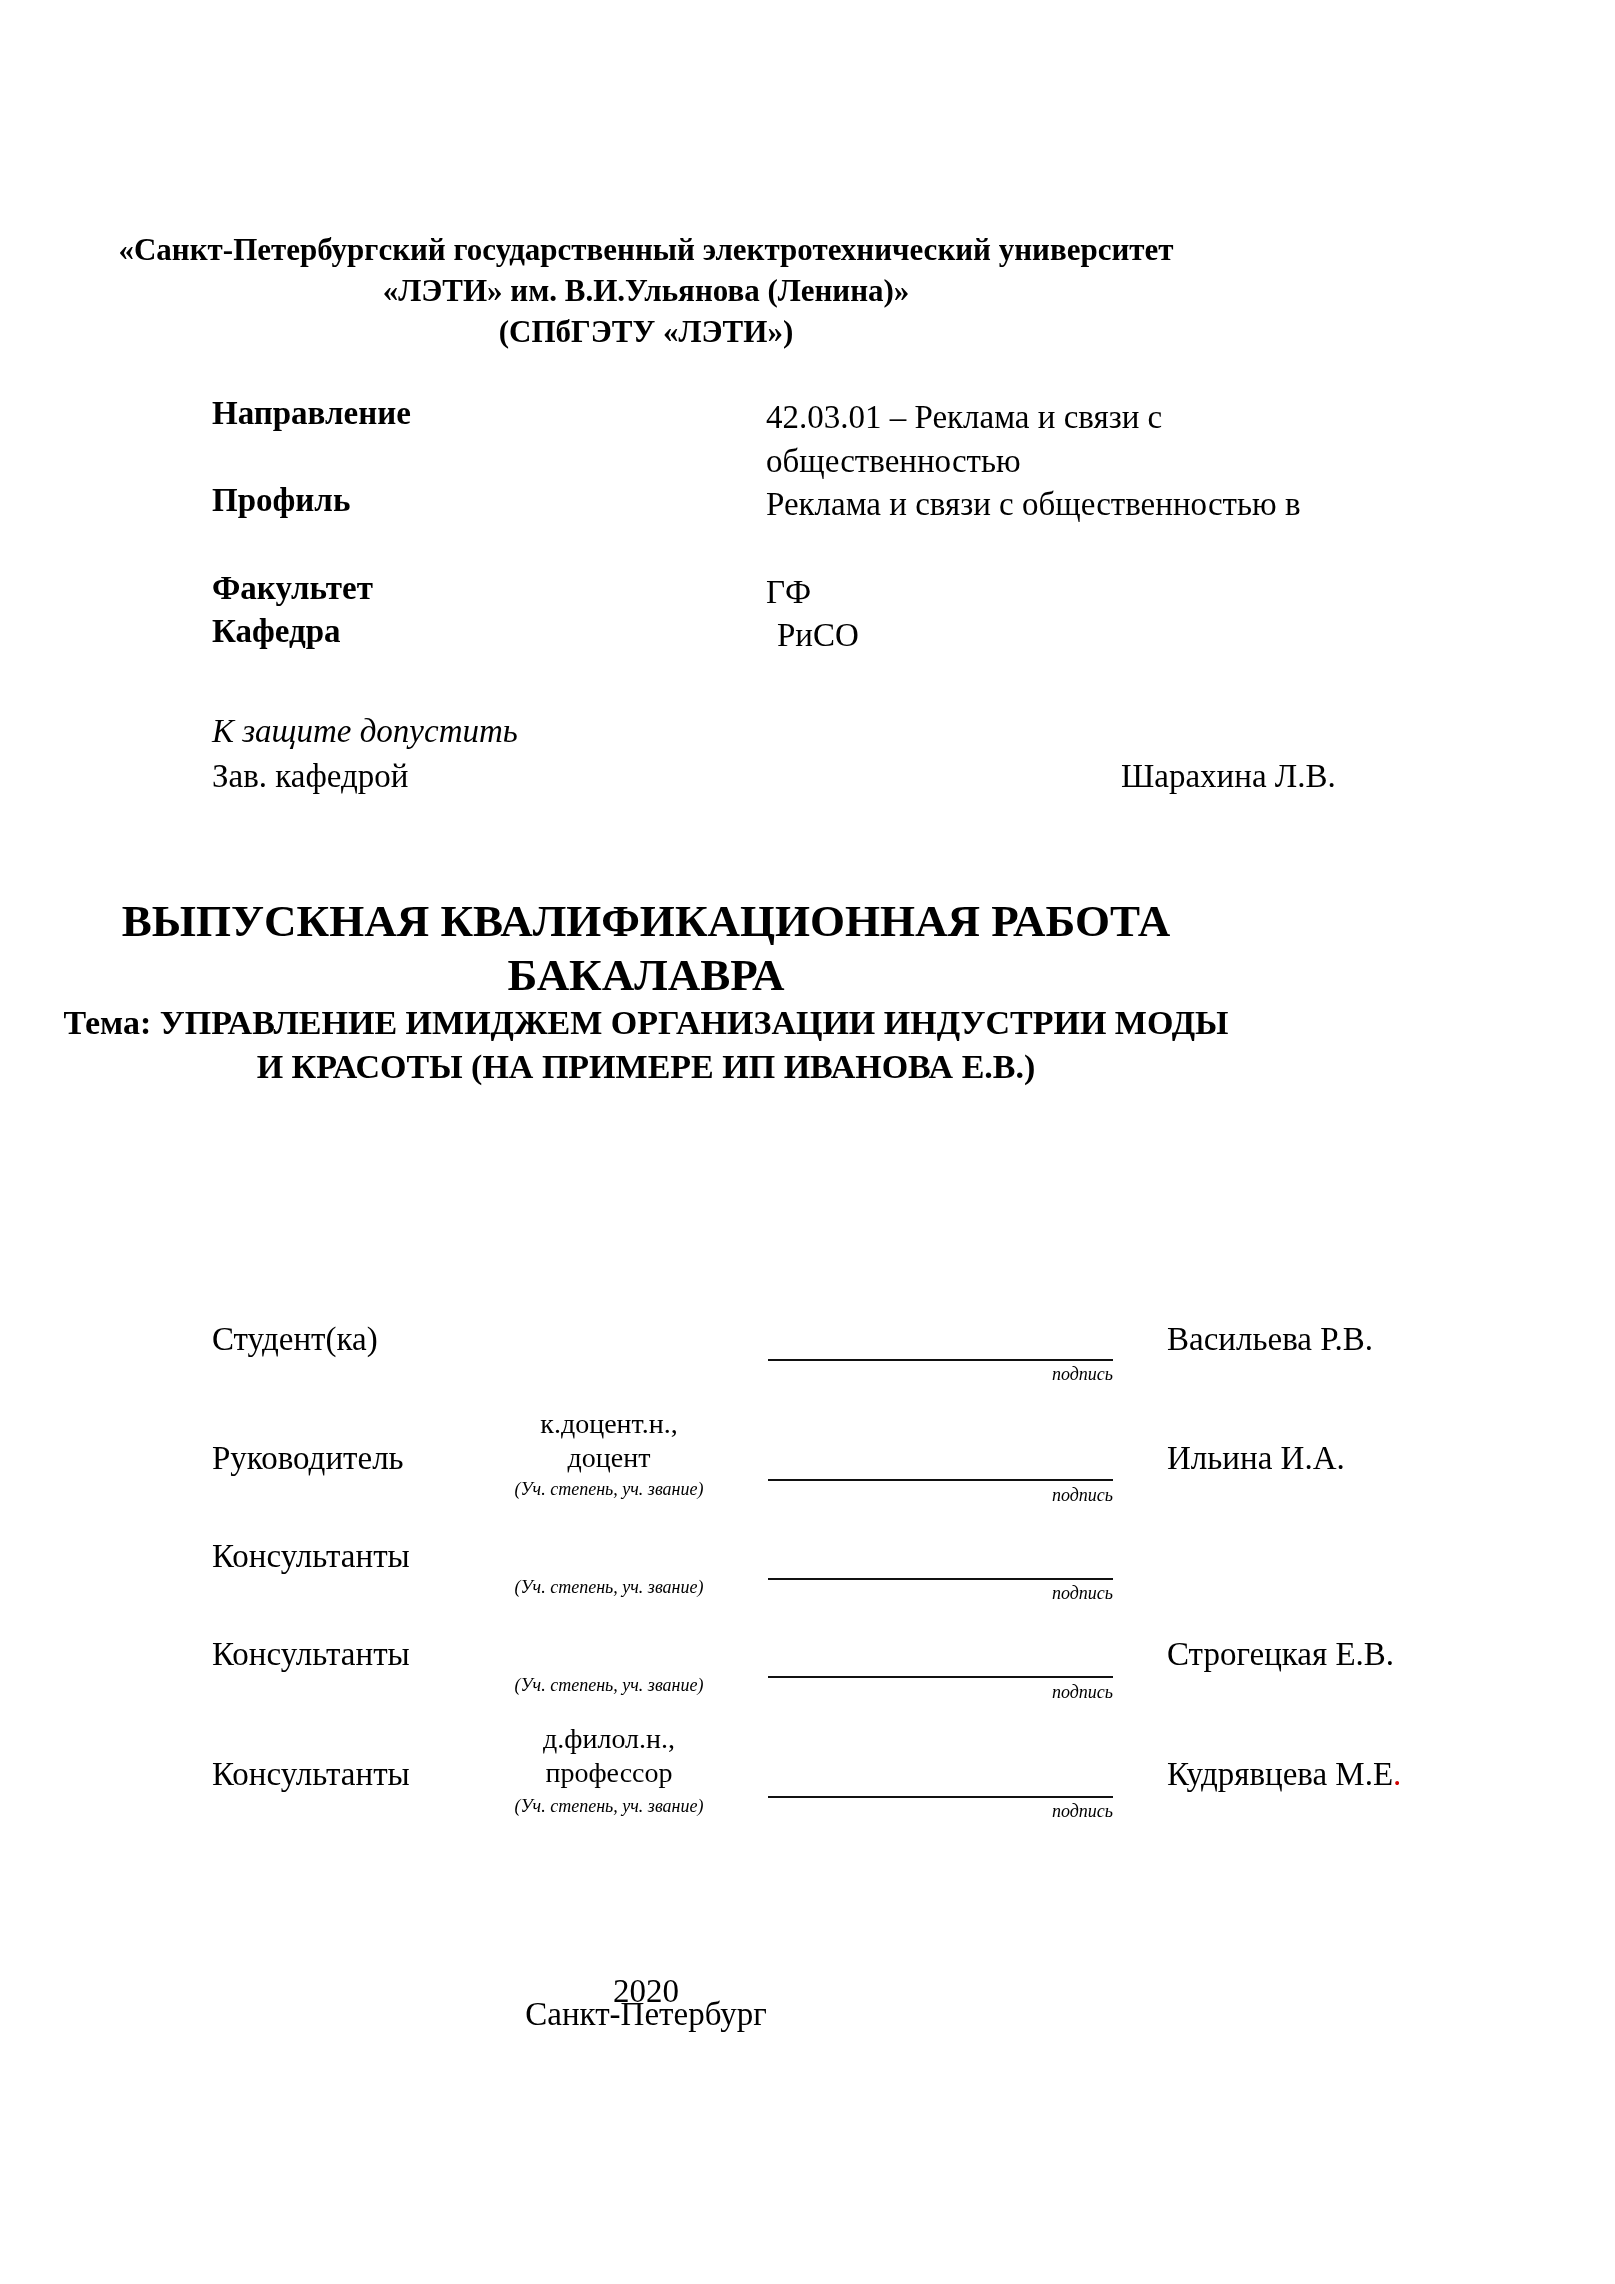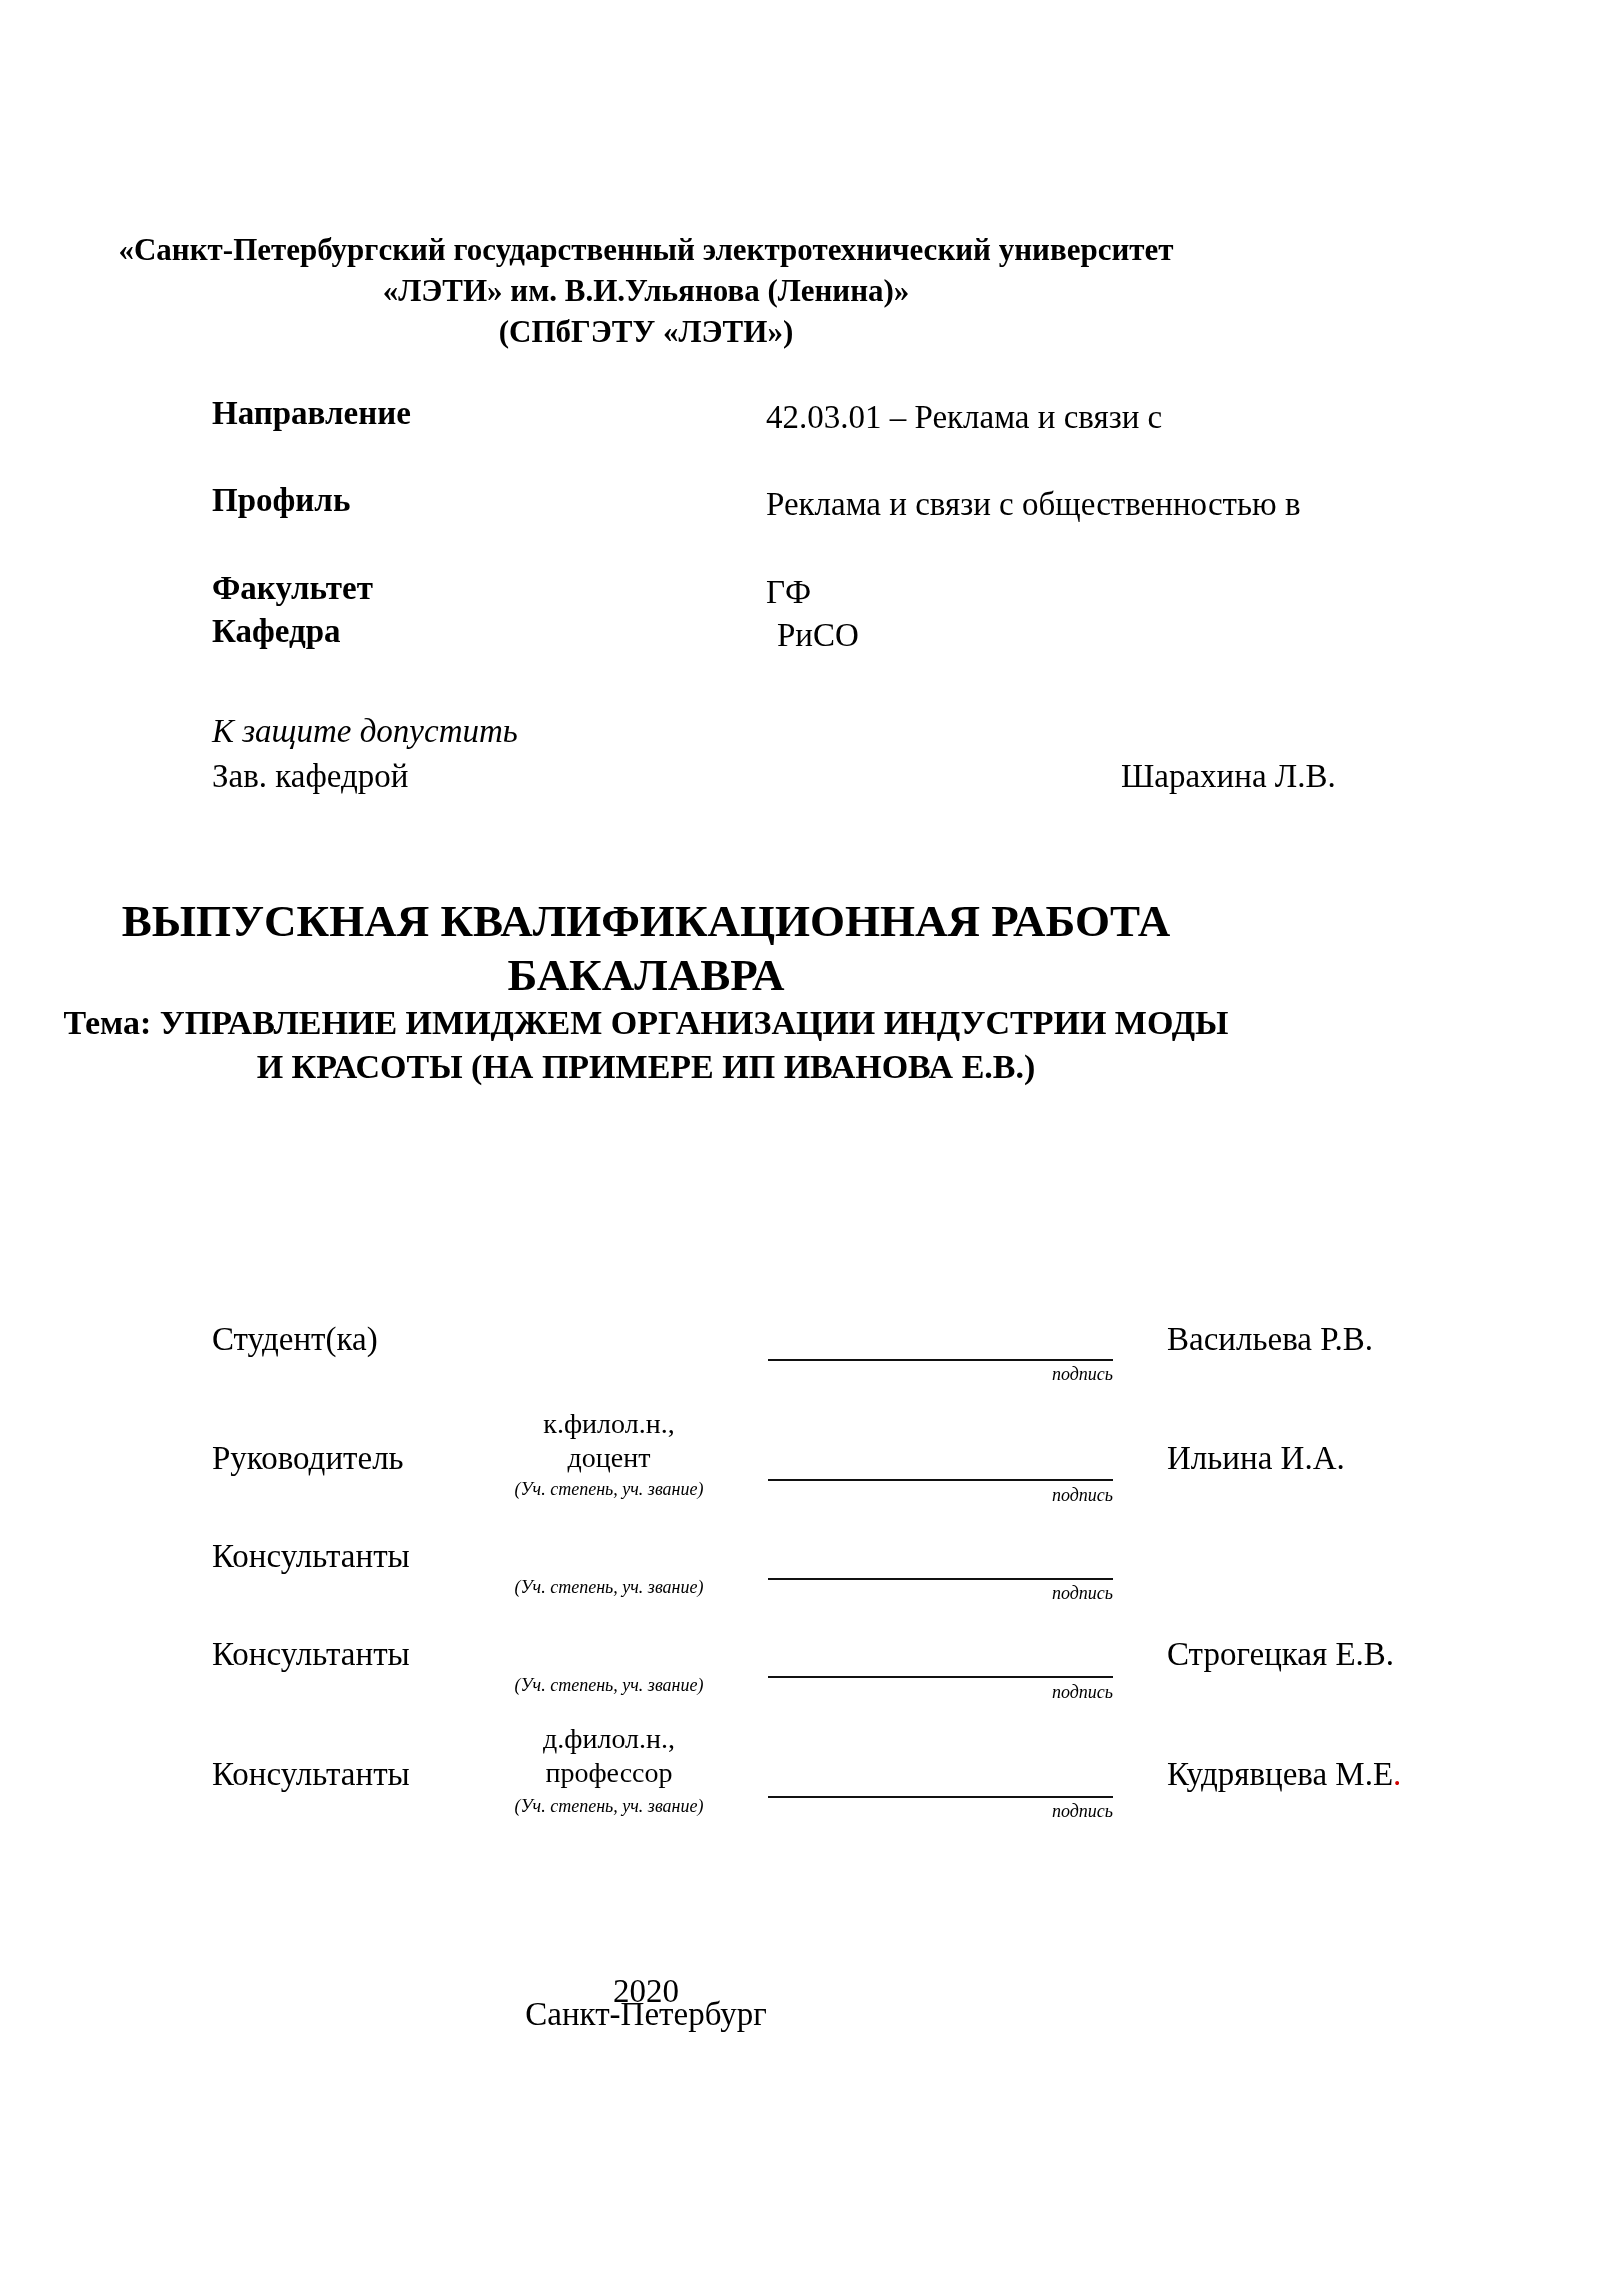--- a/index.html
+++ b/index.html
@@ -28,20 +28,21 @@
 <body>
 
 <div class="abs center uni" style="top:231px;">«Санкт-Петербургский государственный электротехнический университет</div>
 <div class="abs center uni" style="top:272px;">«ЛЭТИ» им. В.И.Ульянова (Ленина)»</div>
 <div class="abs center uni" style="top:313px;">(СПбГЭТУ «ЛЭТИ»)</div>
 
 <div>
   <div class="abs lbl" style="left:212px; top:395px;">Направление</div>
   <div class="abs val" style="left:766px; top:395px;">
     <div>42.03.01 – Реклама и связи с</div>
+    <div>общественностью</div>
   </div>
 
   <div class="abs lbl" style="left:212px; top:482px;">Профиль</div>
   <div class="abs val" style="left:766px; top:482px;">
     <div>Реклама и связи с общественностью в</div>
   </div>
 
   <div class="abs lbl" style="left:212px; top:570px;">Факультет</div>
   <div class="abs val" style="left:766px; top:570px;">ГФ</div>
 
@@ -63,21 +64,21 @@
   <div class="sig-row">
     <div class="role" style="top:1321px;">Студент(ка)</div>
     <div class="line" style="top:1359px;"></div>
     <div class="sig-caption" style="top:1364px;">подпись</div>
     <div class="name" style="top:1321px;">Васильева Р.В.</div>
   </div>
 
   <div class="sig-row">
     <div class="role" style="top:1440px;">Руководитель</div>
     <div class="rank" style="top:1407px;">
-      <div>к.филол.н.,</div>
+      <div>к.доцент.н.,</div>
       <div>доцент</div>
     </div>
     <div class="rank-caption" style="top:1479px;">(Уч. степень, уч. звание)</div>
     <div class="line" style="top:1479px;"></div>
     <div class="sig-caption" style="top:1485px;">подпись</div>
     <div class="name" style="top:1440px;">Ильина И.А.</div>
   </div>
 
   <div class="sig-row">
     <div class="role" style="top:1538px;">Консультанты</div>

